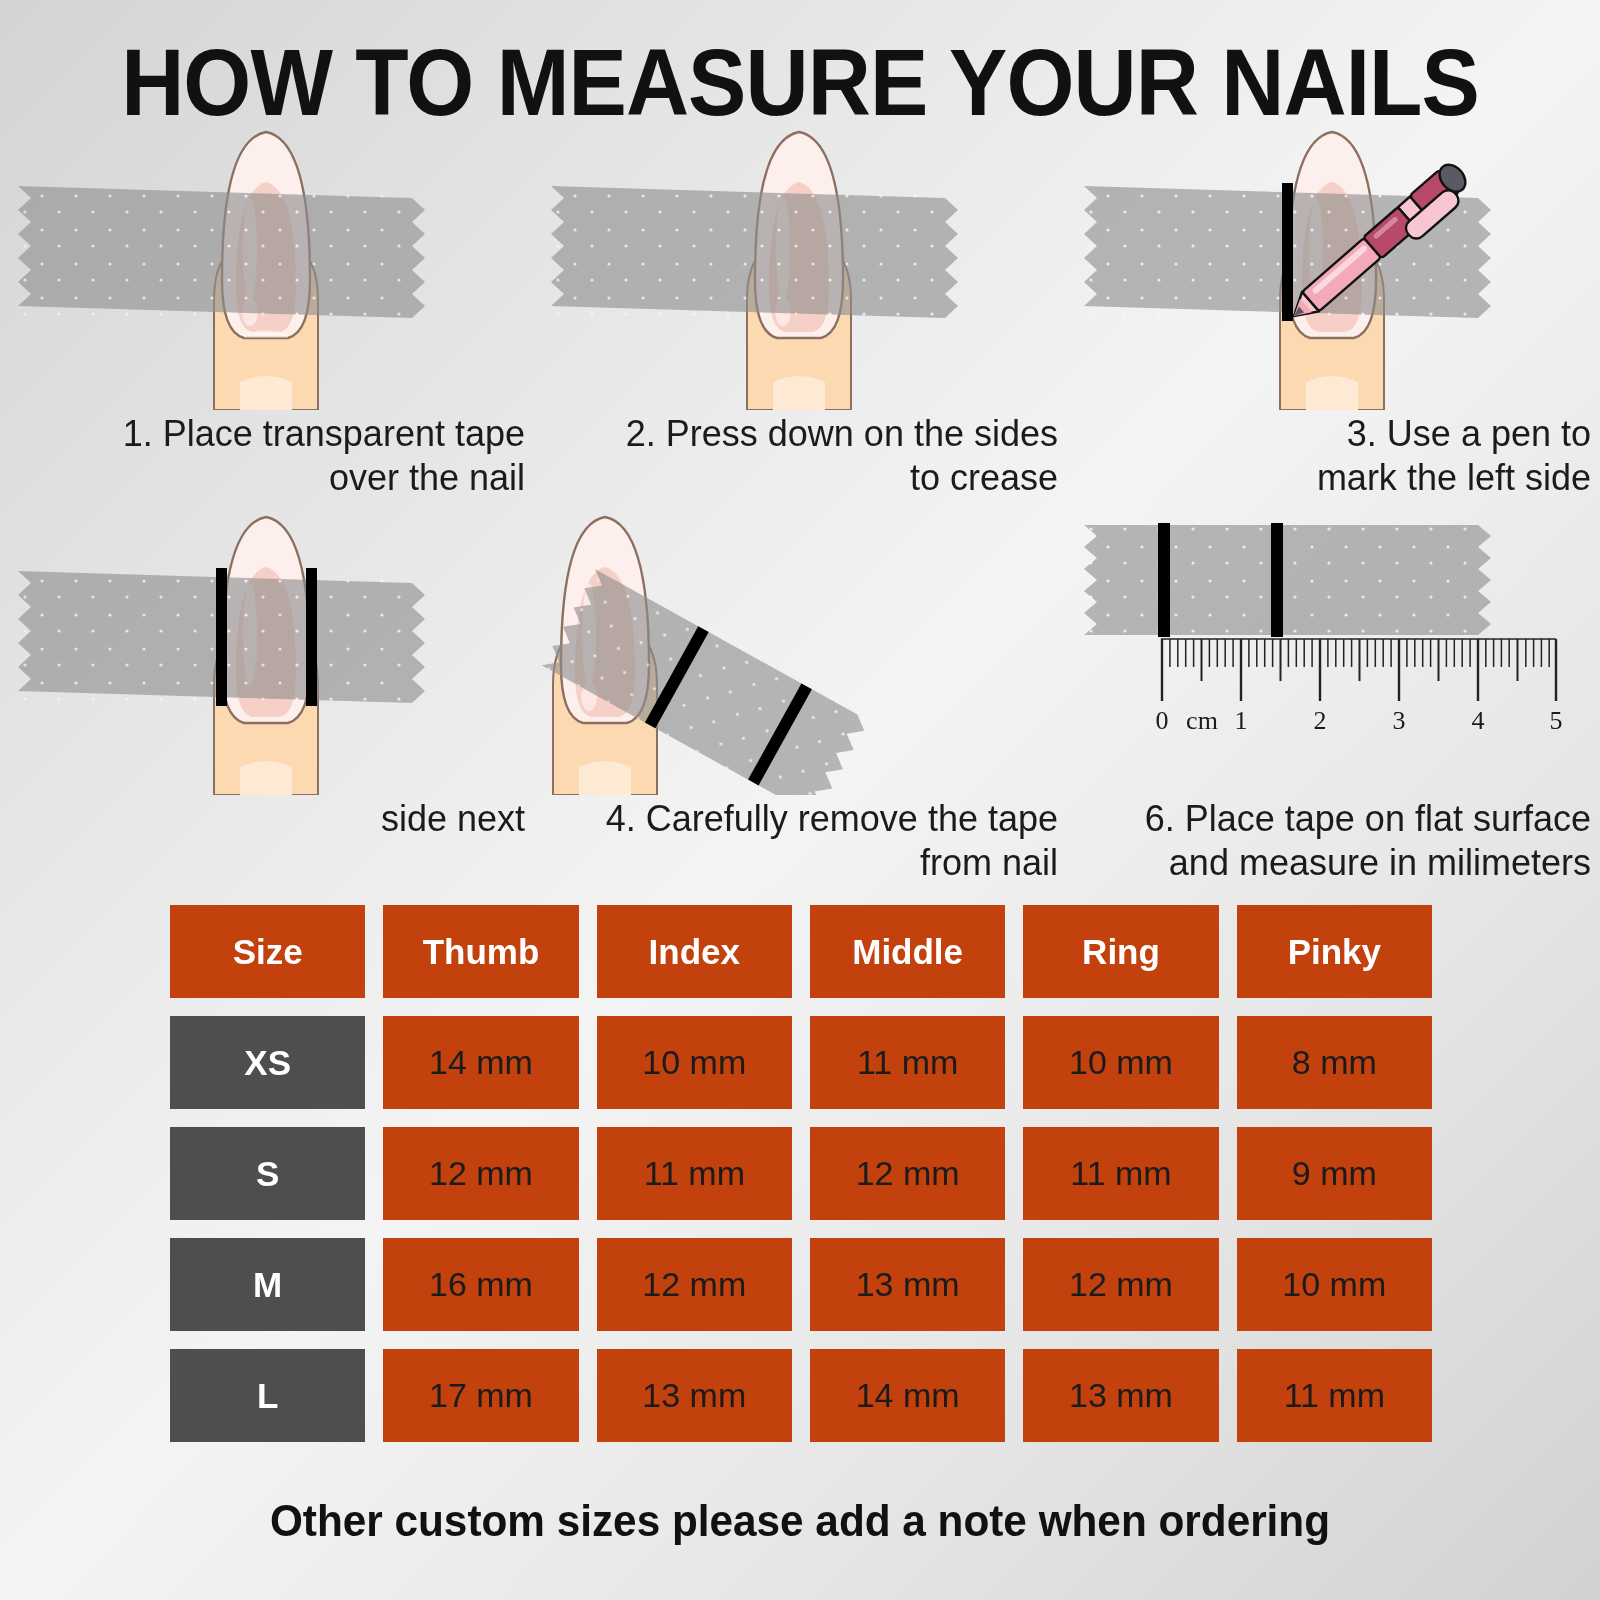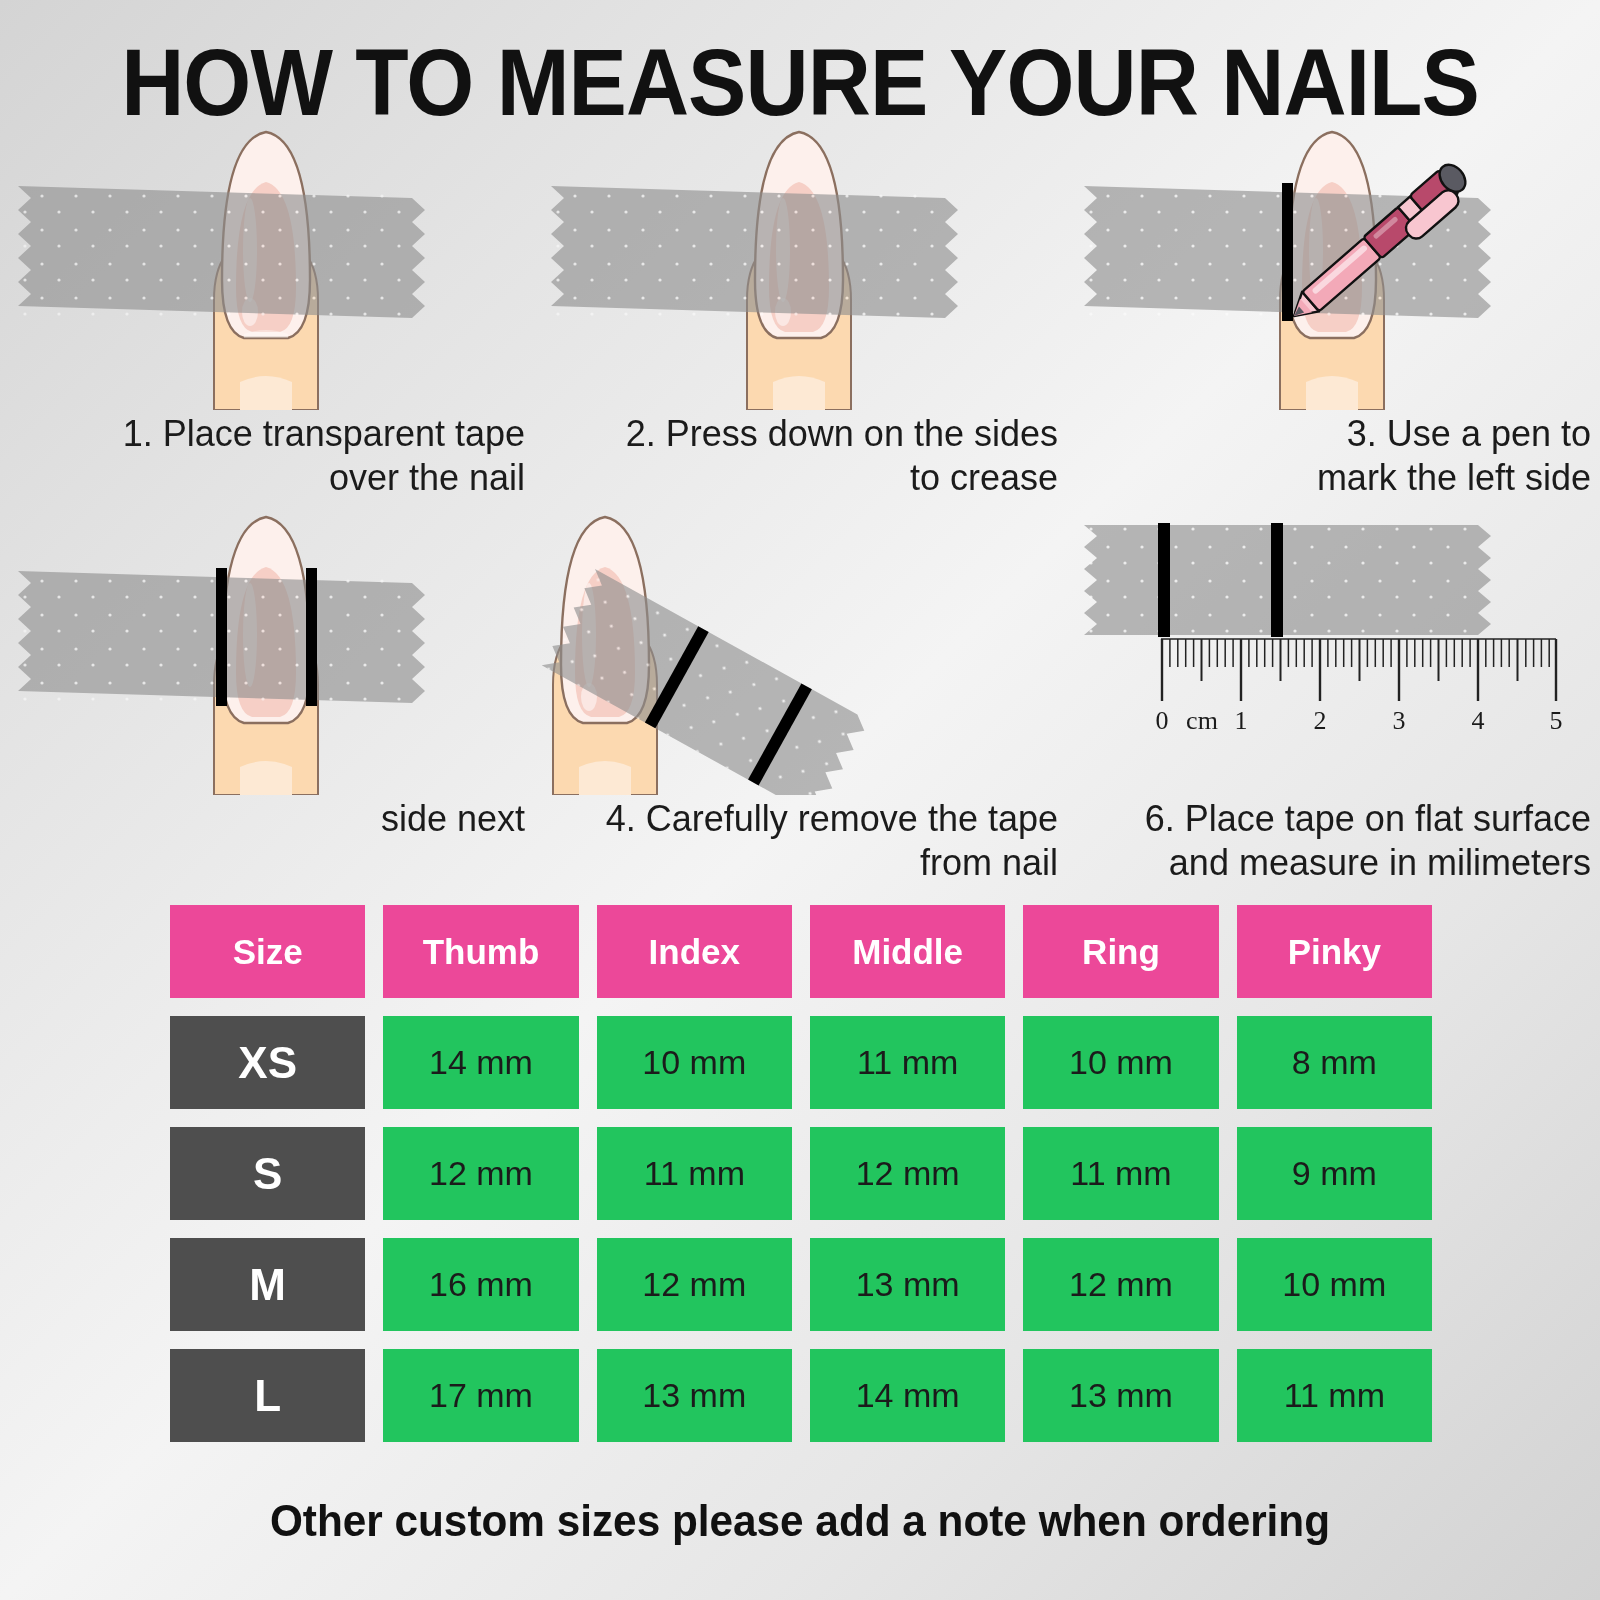--- a/index.html
+++ b/index.html
@@ -75,33 +75,33 @@
     column-gap: 18px;
     row-gap: 18px;
   }
   .cell {
     display: flex;
     align-items: center;
     justify-content: center;
     font-size: 34px;
   }
   .cell.head {
-    background: #ec4899;
+    background: #c2410c;
     color: #ffffff;
     font-weight: bold;
     font-size: 35px;
   }
   .cell.size {
     background: #4e4e4e;
     color: #ffffff;
     font-weight: bold;
-    font-size: 44px;
+    font-size: 35px;
   }
   .cell.val {
-    background: #22c55e;
+    background: #c2410c;
     color: #1b1b1b;
     font-weight: 400;
   }
 
   .footer {
     position: absolute;
     top: 1495px;
     left: 0;
     width: 1600px;
     text-align: center;

